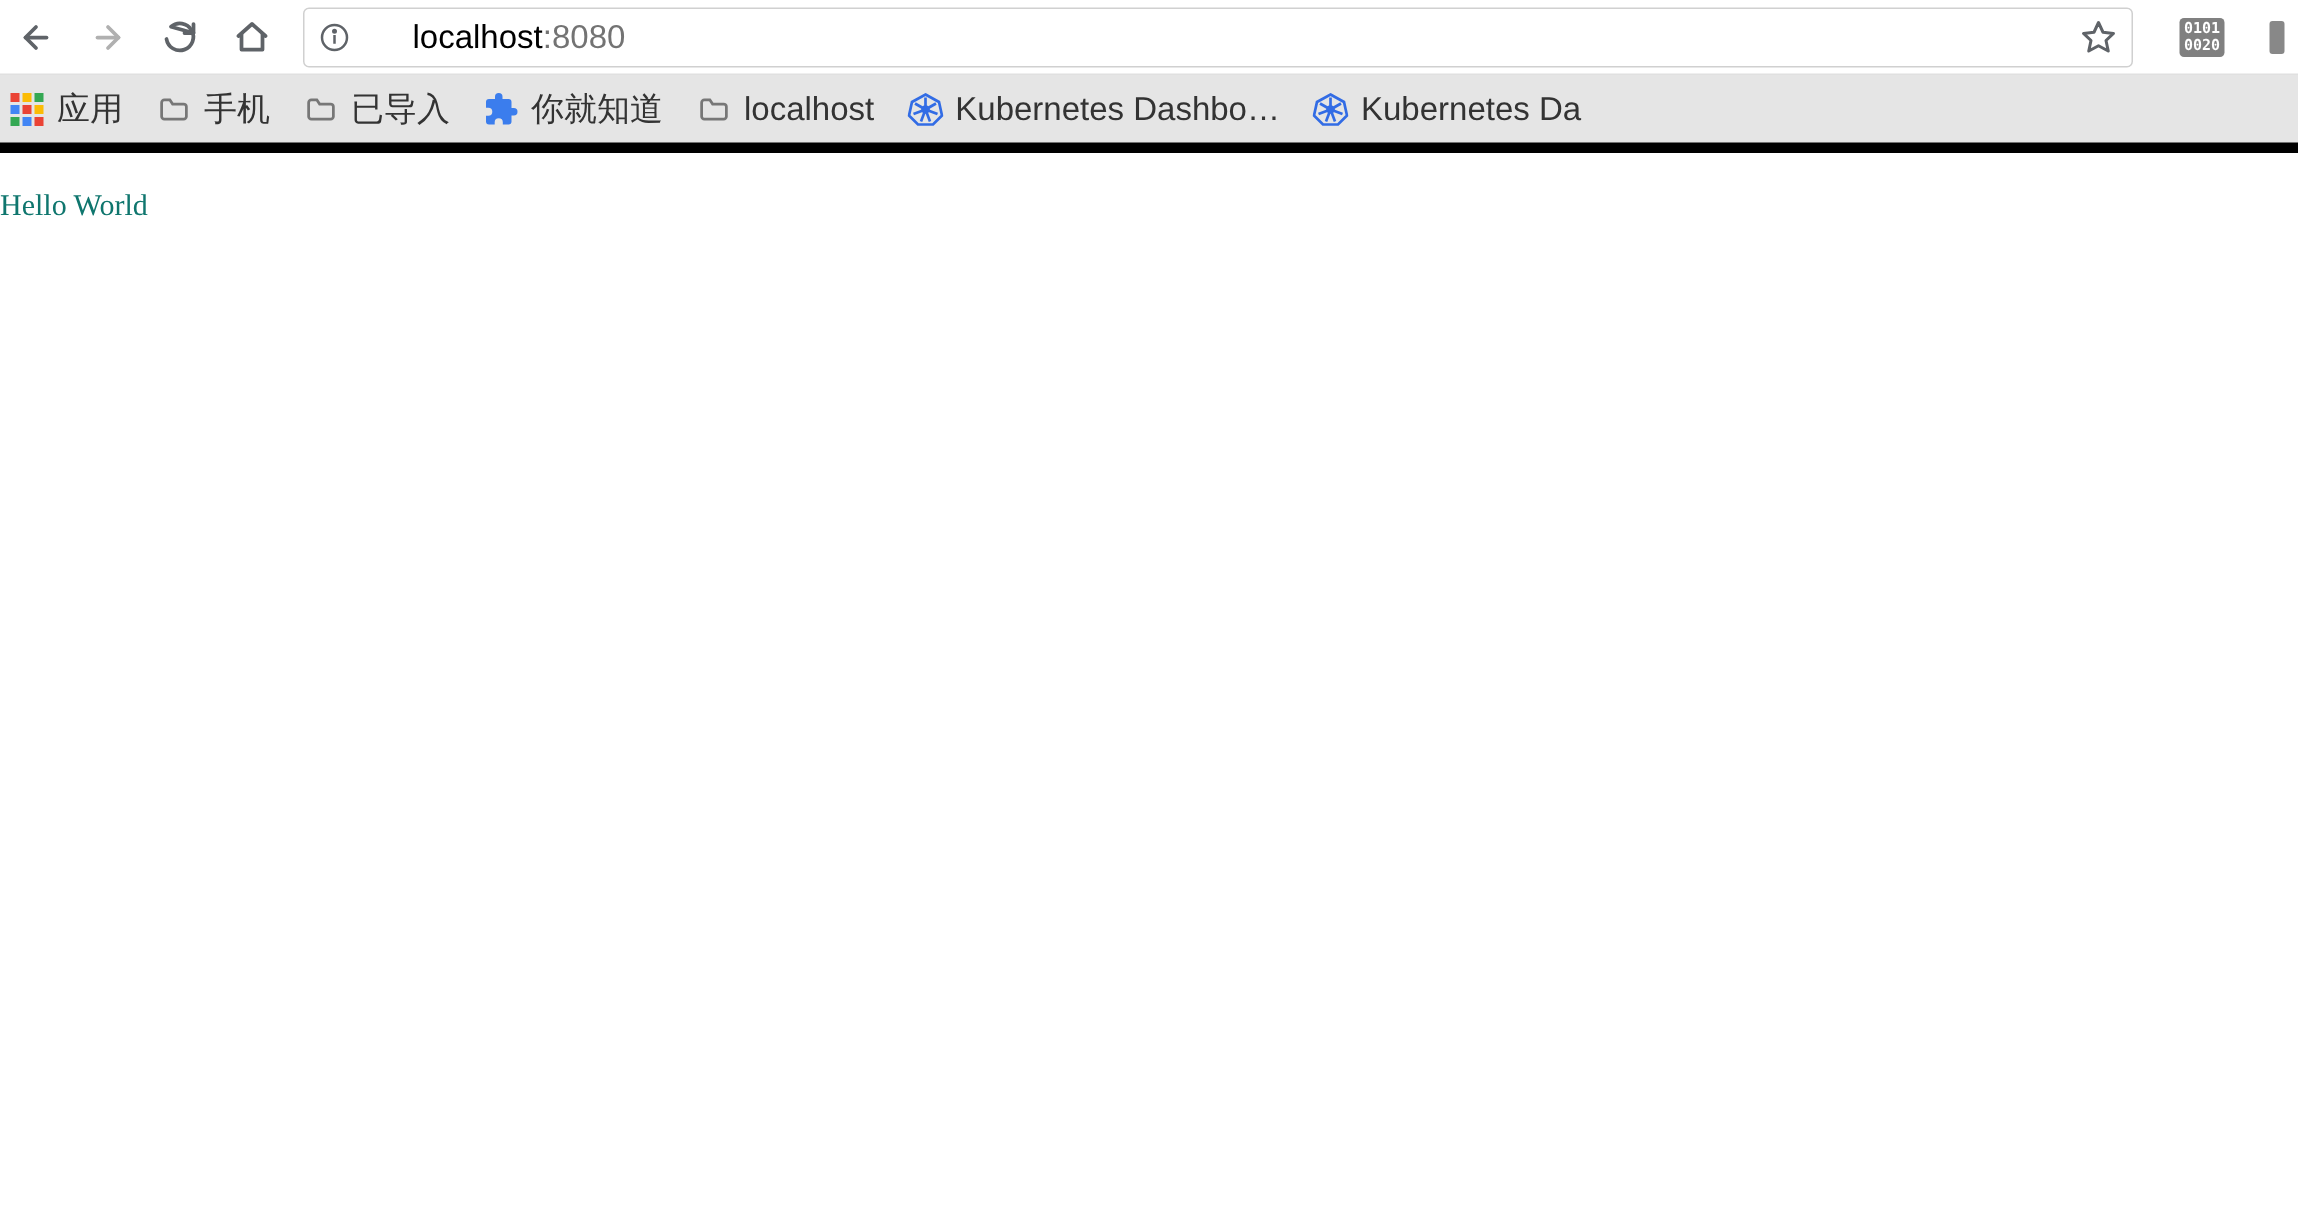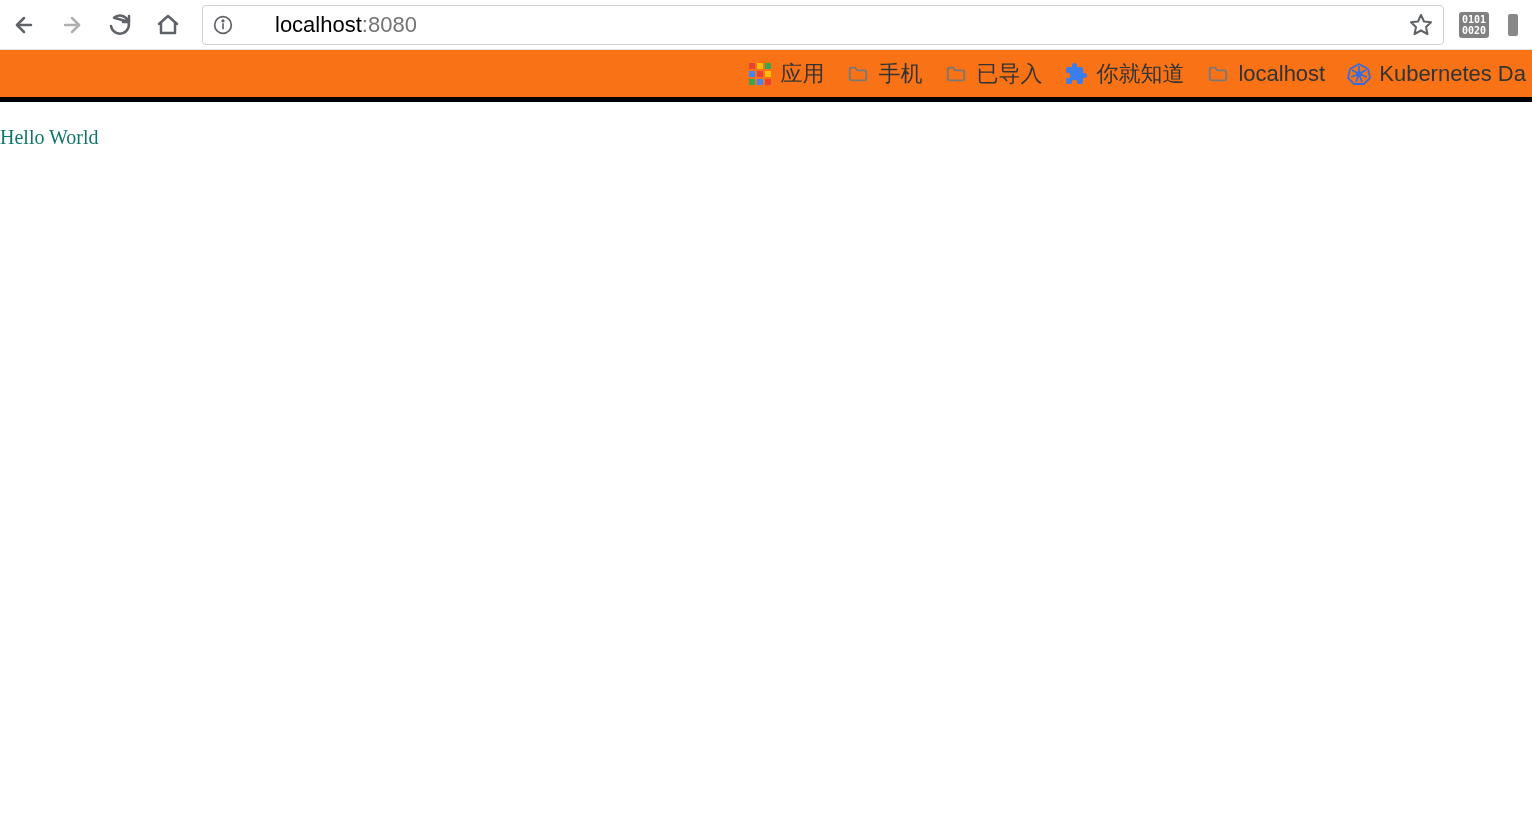--- a/index.html
+++ b/index.html
@@ -80,44 +80,44 @@
       height: 24px;
       display: flex;
       align-items: center;
       justify-content: center;
     }
     .extension-icon {
       width: 40px;
       height: 40px;
       display: flex;
       align-items: center;
-      margin-left: 1px;
+      justify-content: center;
+      margin-left: 12px;
     }
     .ext-badge {
       font-family: monospace;
       font-size: 10px;
       line-height: 11px;
       background: #808080;
       color: #fff;
       padding: 2px 3px;
       border-radius: 3px;
       text-align: left;
       font-weight: bold;
     }
     .bookmarks-bar {
       display: flex;
       align-items: center;
       height: 52px;
-      background: #f97316;
-      border-bottom: 5px solid #000000;
+      background: #e5e5e5;
+      border-bottom: 7px solid #000000;
       padding: 0 6px;
       gap: 22px;
       overflow: hidden;
       white-space: nowrap;
-      justify-content: flex-end;
     }
     .bookmark-item {
       display: flex;
       align-items: center;
       gap: 8px;
       font-size: 22px;
       color: #333;
       cursor: pointer;
       flex-shrink: 0;
     }
@@ -266,34 +266,50 @@
   <div class="bookmark-item">
     <div class="bookmark-icon folder-icon">
       <svg viewBox="0 0 24 24" fill="none" stroke="#777" stroke-width="2">
           <path d="M3 7a2 2 0 0 1 2-2h4l2 3h8a2 2 0 0 1 2 2v7a2 2 0 0 1-2 2H5a2 2 0 0 1-2-2V7z"></path>
         </svg>
     </div>
     <span>localhost</span>
   </div>
 
 
-
   <div class="bookmark-item">
     <div class="bookmark-icon">
       <svg class="k8s-icon" viewBox="0 0 24 24" fill="none" stroke="#326ce5" stroke-width="1.8">
         <polygon points="12,2 21,7 23,16 17,22 7,22 1,16 3,7" fill="none"></polygon>
         <circle cx="12" cy="12" r="2" fill="#326ce5"></circle>
         <line x1="12" y1="12" x2="12" y2="4"></line>
           <line x1="12" y1="12" x2="19" y2="8"></line>
           <line x1="12" y1="12" x2="20" y2="15"></line>
           <line x1="12" y1="12" x2="15" y2="20"></line>
           <line x1="12" y1="12" x2="9" y2="20"></line>
           <line x1="12" y1="12" x2="4" y2="15"></line>
           <line x1="12" y1="12" x2="5" y2="8"></line>
       </svg>
     </div>
+    <span>Kubernetes Dashbo…</span>
+  </div>
+
+  <div class="bookmark-item">
+    <div class="bookmark-icon">
+      <svg class="k8s-icon" viewBox="0 0 24 24" fill="none" stroke="#326ce5" stroke-width="1.8">
+        <polygon points="12,2 21,7 23,16 17,22 7,22 1,16 3,7" fill="none"></polygon>
+        <circle cx="12" cy="12" r="2" fill="#326ce5"></circle>
+        <line x1="12" y1="12" x2="12" y2="4"></line>
+          <line x1="12" y1="12" x2="19" y2="8"></line>
+          <line x1="12" y1="12" x2="20" y2="15"></line>
+          <line x1="12" y1="12" x2="15" y2="20"></line>
+          <line x1="12" y1="12" x2="9" y2="20"></line>
+          <line x1="12" y1="12" x2="4" y2="15"></line>
+          <line x1="12" y1="12" x2="5" y2="8"></line>
+      </svg>
+    </div>
     <span>Kubernetes Da</span>
   </div>
 </div>
 
 <div class="page-content">
   <span>Hello World</span>
 </div>
 
 </body></html>

